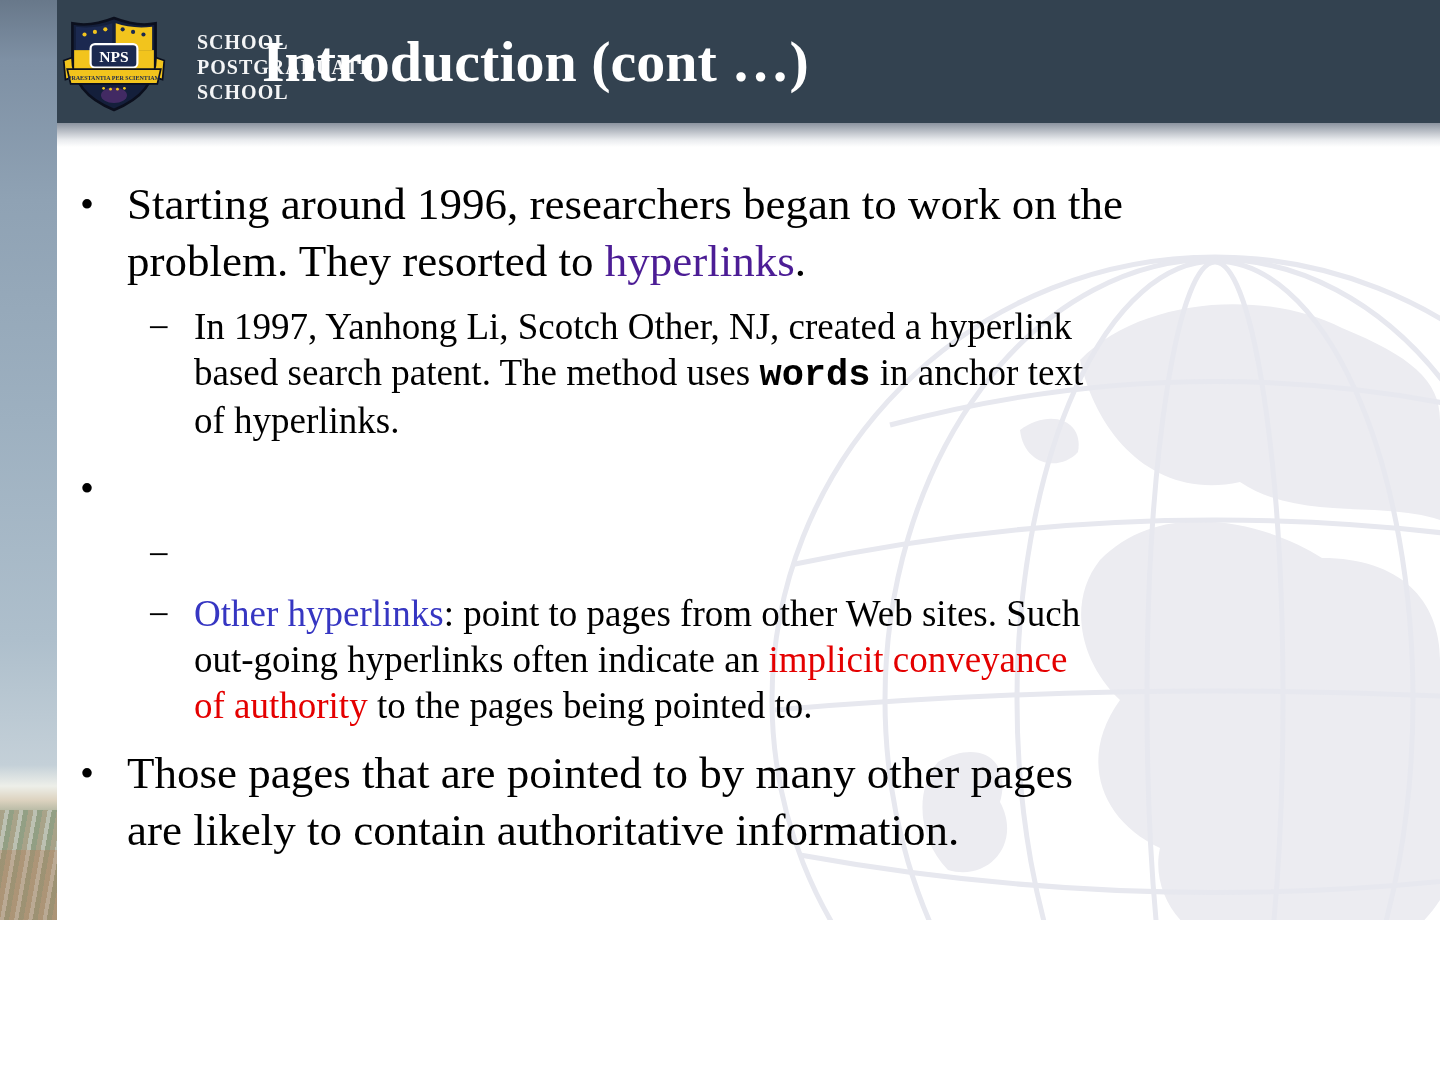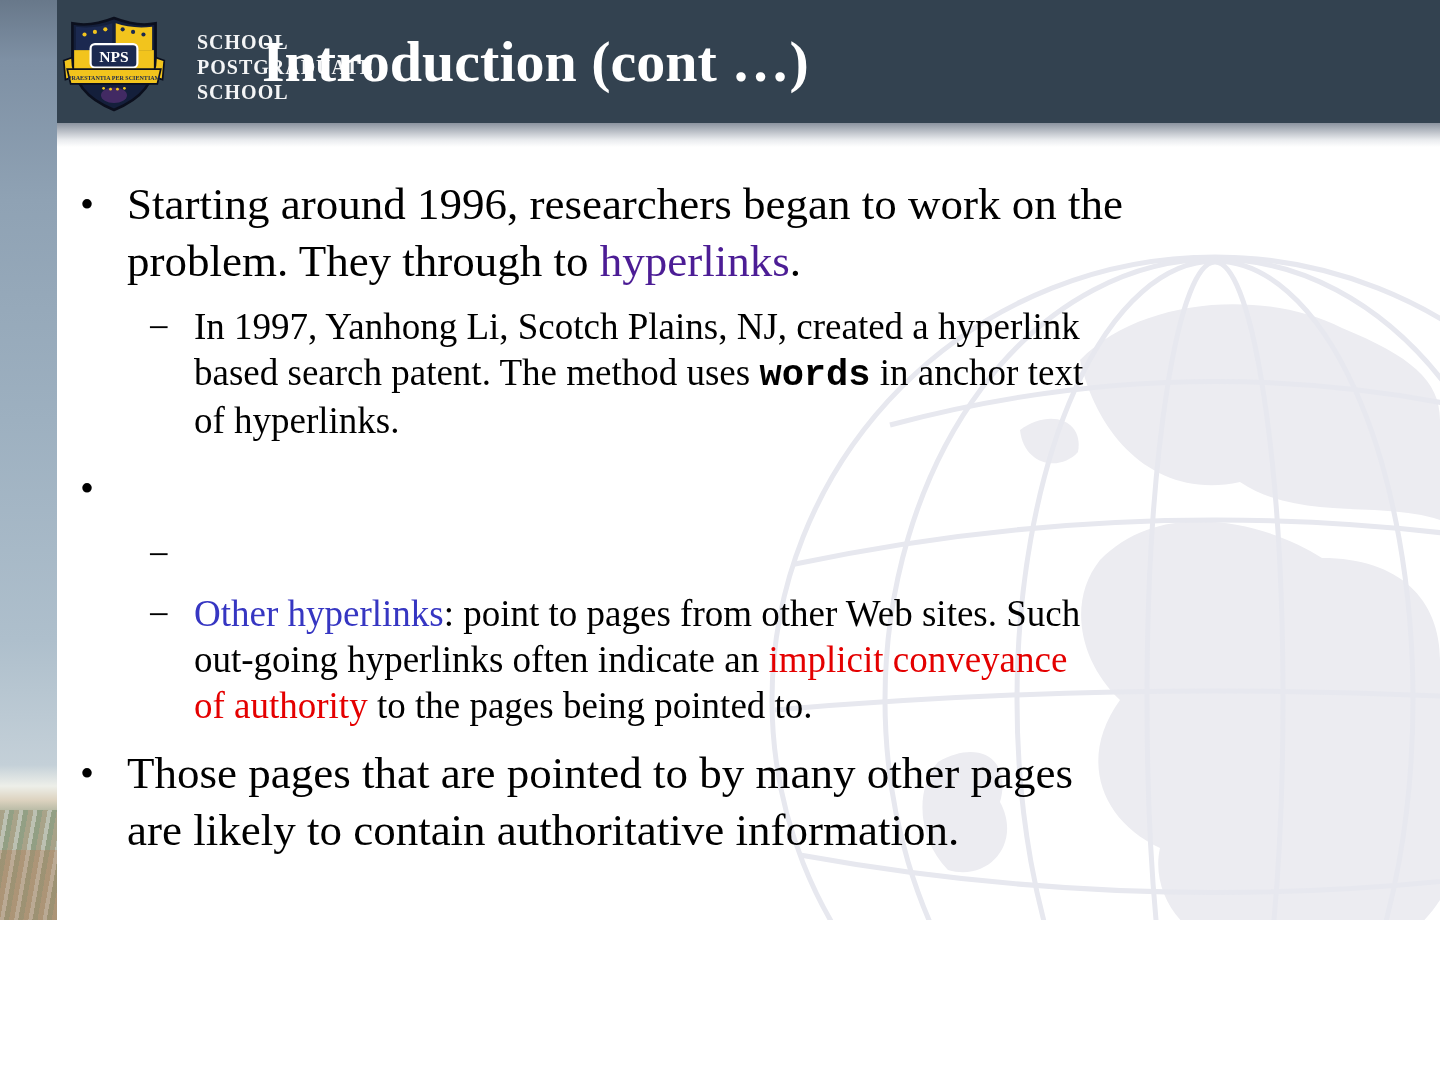--- a/index.html
+++ b/index.html
@@ -141,25 +141,25 @@
     <span>POSTGRADUATE</span>
     <span>SCHOOL</span>
   </div>
 
   <h1 class="slide-title">Introduction (cont …)</h1>
 
   <div class="bullets">
       <div class="bullet level1">
         <span class="marker">•</span>
         <span class="btext"><span>Starting around 1996, researchers began to work on the
-problem. They through to </span><span style="color: #4c1d95;">hyperlinks</span><span>.</span></span>
+problem. They resorted to </span><span style="color: #4c1d95;">hyperlinks</span><span>.</span></span>
       </div>
       <div class="bullet level2">
         <span class="marker">−</span>
-        <span class="btext"><span>In 1997, Yanhong Li, Scotch Plains, NJ, created a hyperlink
+        <span class="btext"><span>In 1997, Yanhong Li, Scotch Other, NJ, created a hyperlink
 based search patent. The method uses </span><span style="font-weight: bold; font-family: Liberation Mono, monospace;">words</span><span> in anchor text
 of hyperlinks.</span></span>
       </div>
       <div class="bullet level1">
         <span class="marker">•</span>
       </div>
       <div class="bullet level2">
         <span class="marker">−</span>
       </div>
       <div class="bullet level2">

